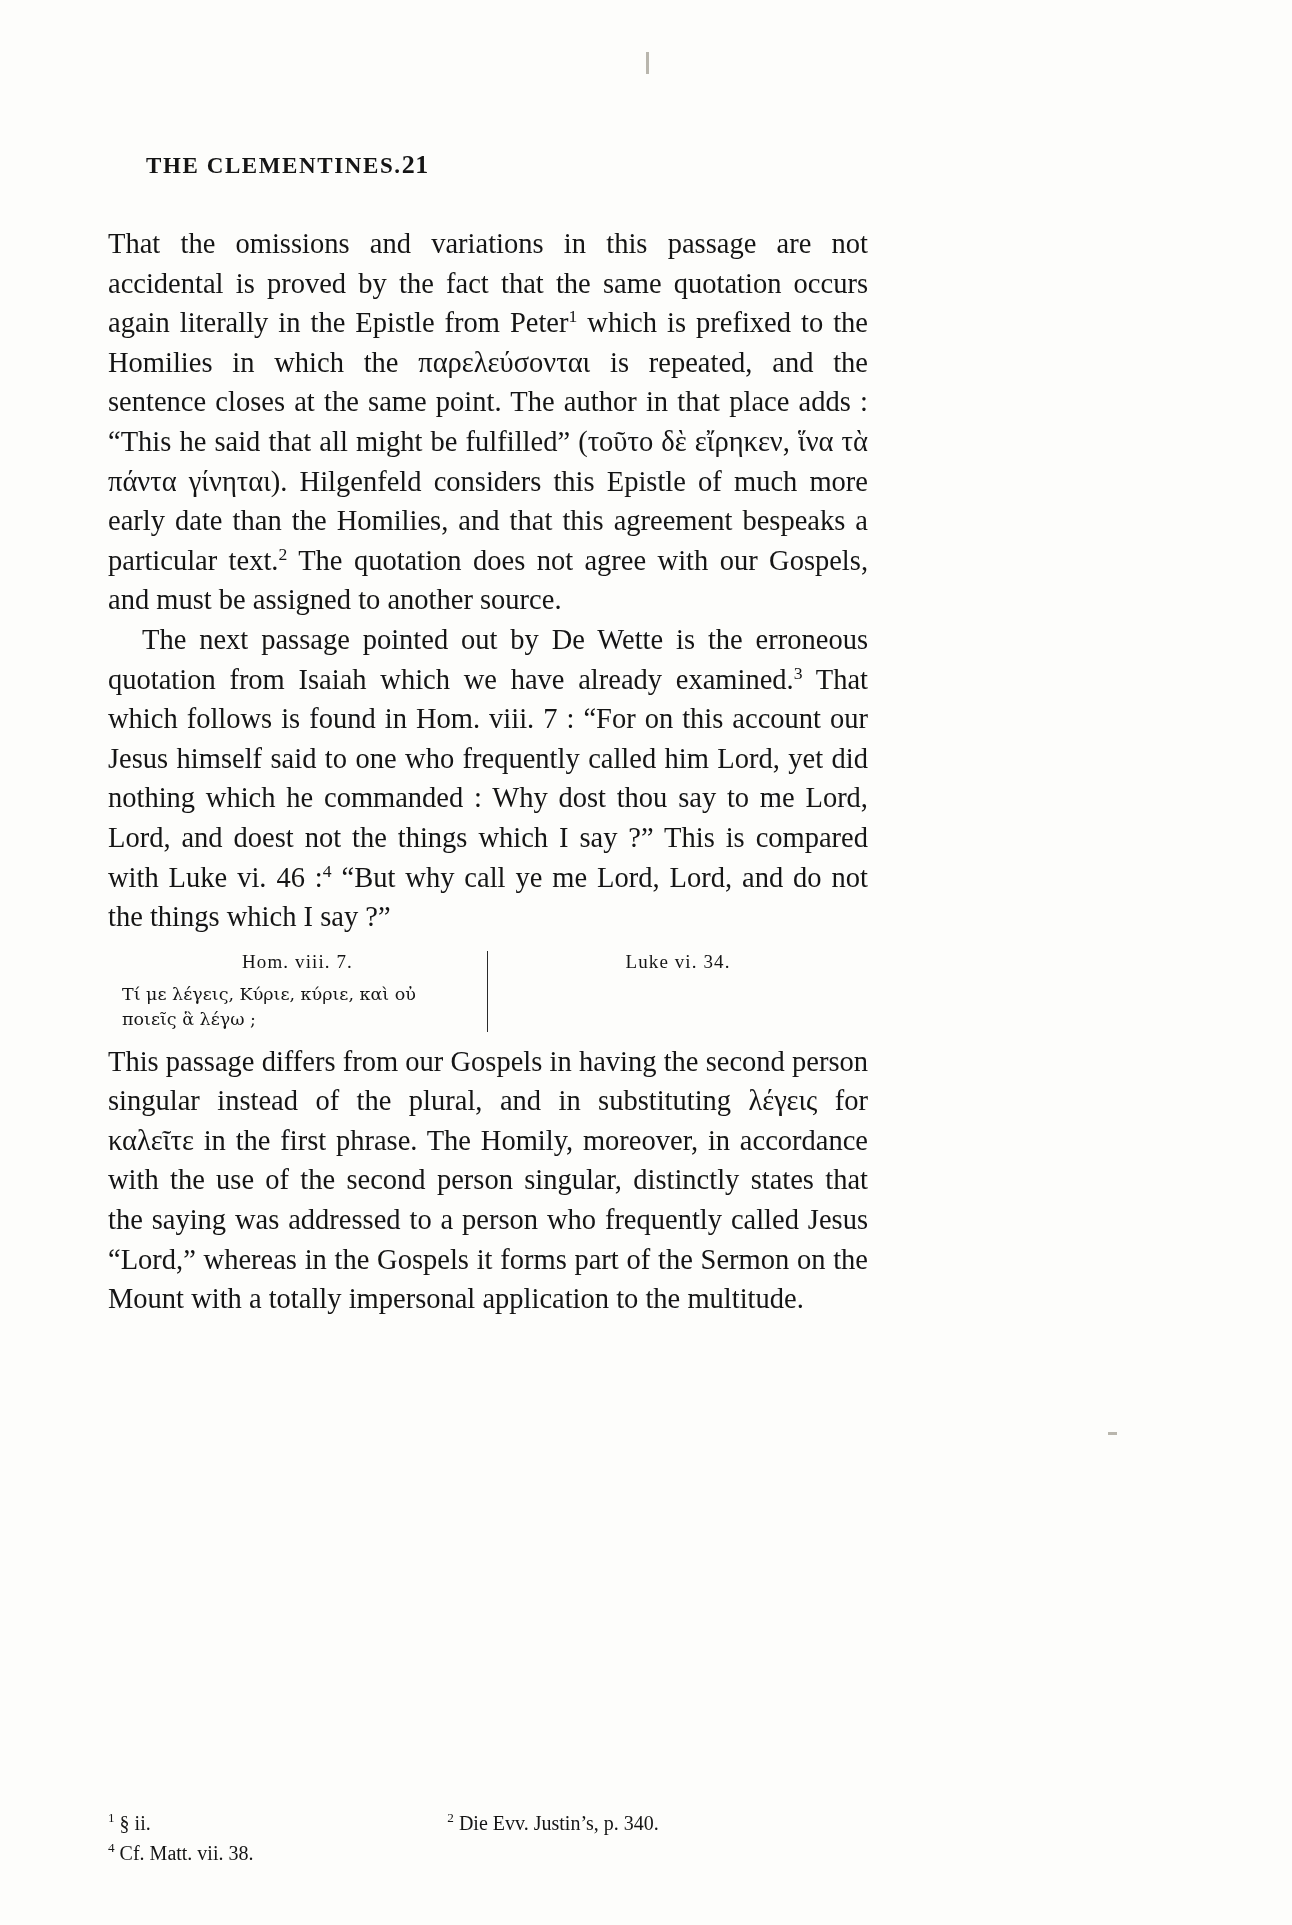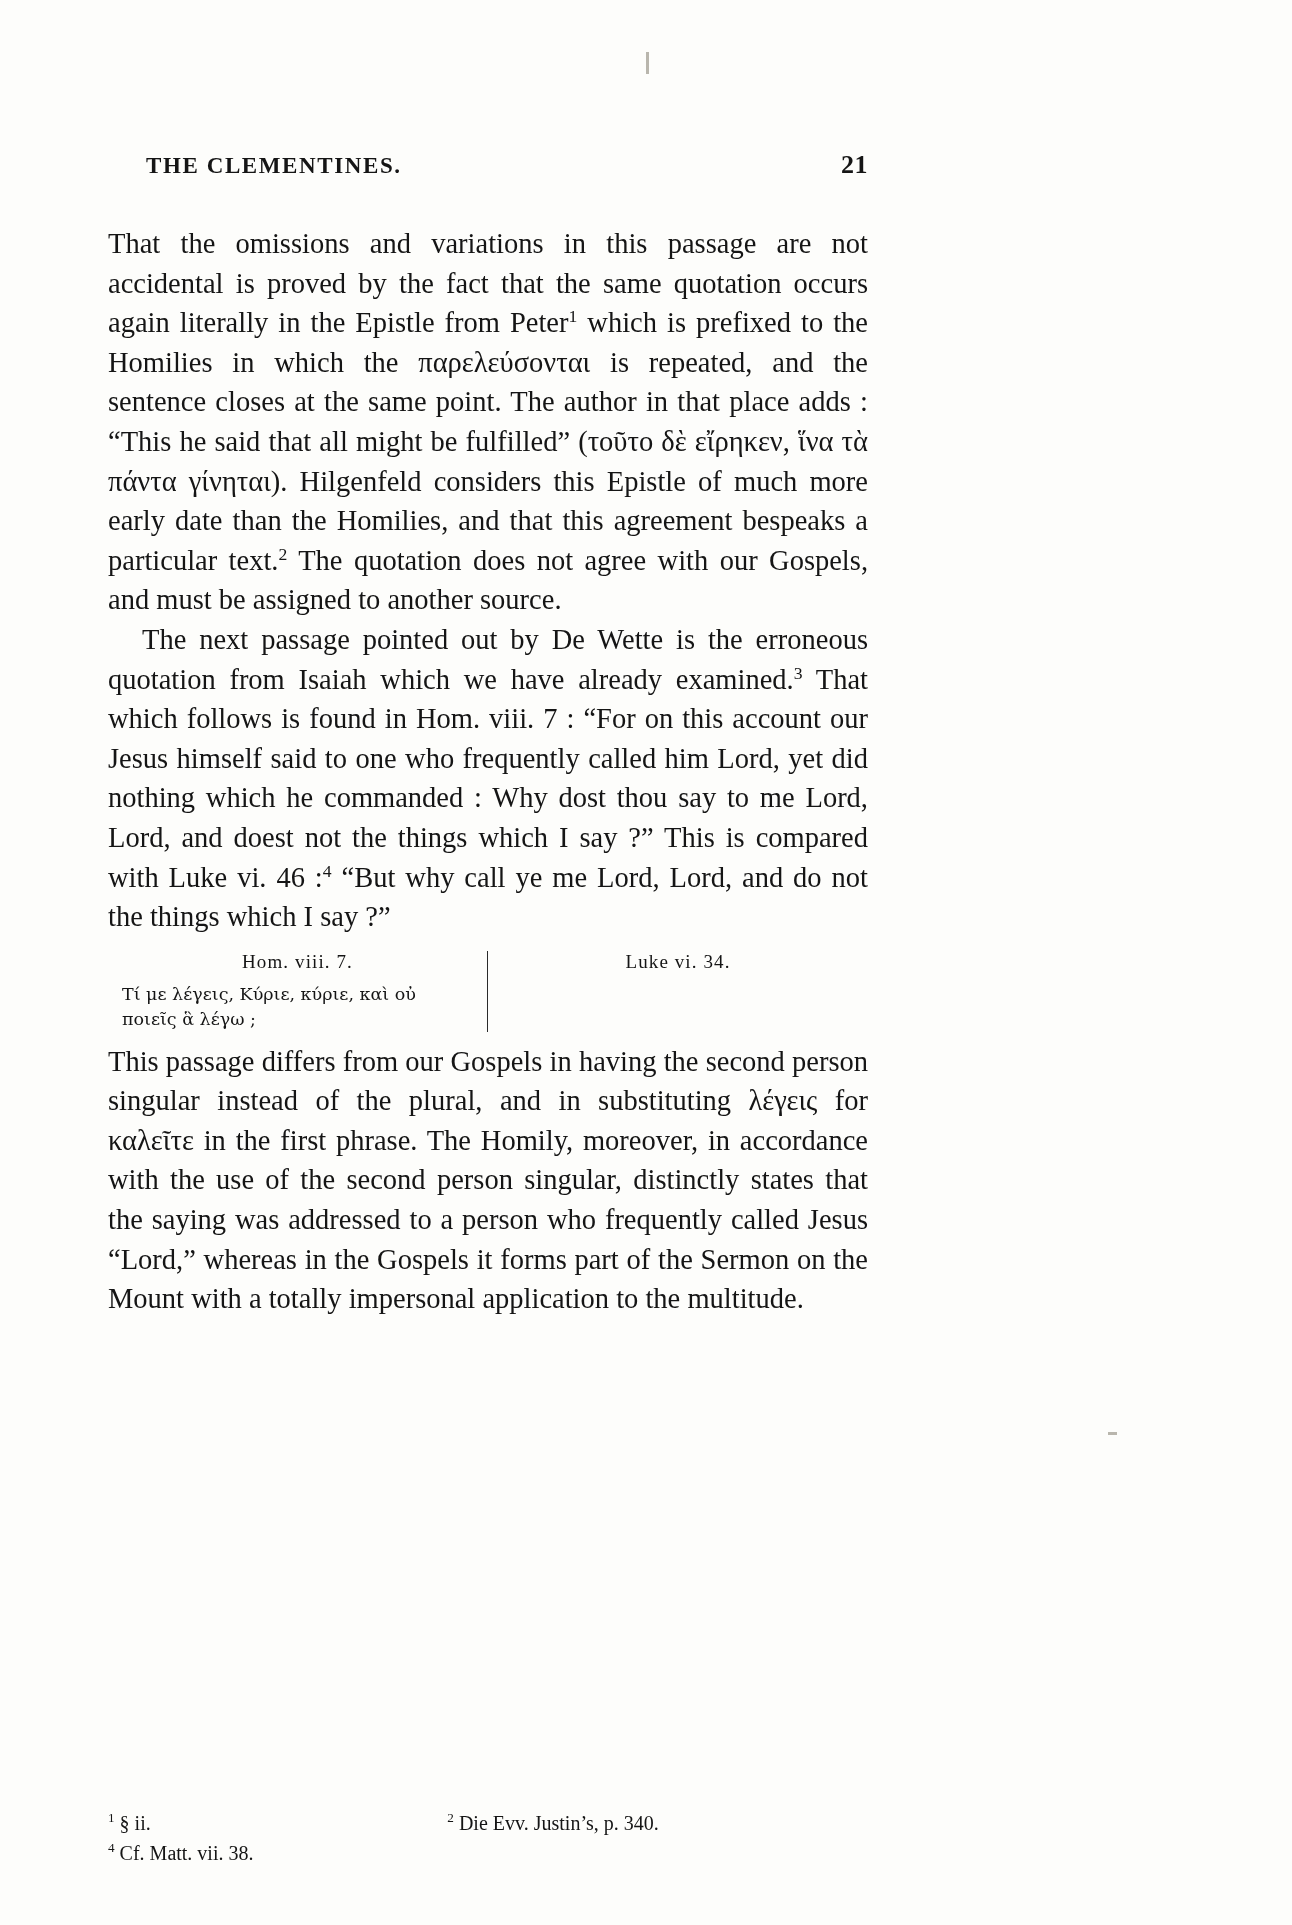--- a/index.html
+++ b/index.html
@@ -18,21 +18,20 @@
   }
   .content {
     position: absolute;
     left: 108px;
     top: 150px;
     width: 760px;
   }
   .header {
     display: flex;
     align-items: baseline;
-    justify-content: space-between;
     width: 760px;
     margin-bottom: 44px;
   }
   .running-title {
     font-size: 23px;
     letter-spacing: 1.6px;
     font-weight: 600;
     padding-left: 38px;
   }
   .page-number {
@@ -67,27 +66,28 @@
     box-sizing: border-box;
     padding: 0 14px;
   }
   .col.left {
     border-right: 1px solid #2a2a2a;
   }
   .col-head {
     text-align: center;
     font-size: 19px;
     letter-spacing: 1.1px;
-    margin-bottom: 9px;
+    margin-bottom: 0;
   }
   .col-text {
     font-family: "DejaVu Serif", serif;
     font-size: 17.5px;
     line-height: 25px;
     text-align: left;
+    margin-top: 9px;
   }
   .footnotes {
     position: absolute;
     left: 108px;
     top: 1808px;
     width: 790px;
     font-size: 20px;
     line-height: 30px;
   }
   .fn-row {

